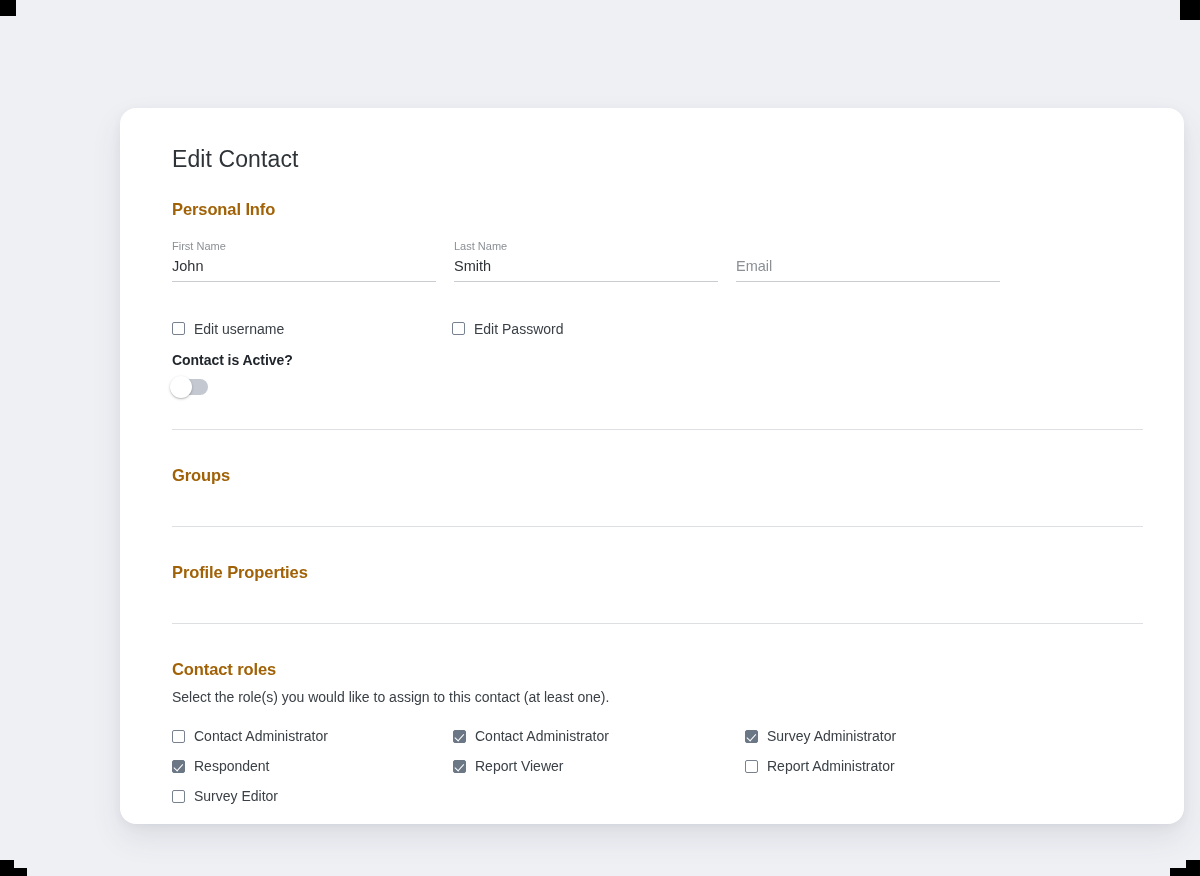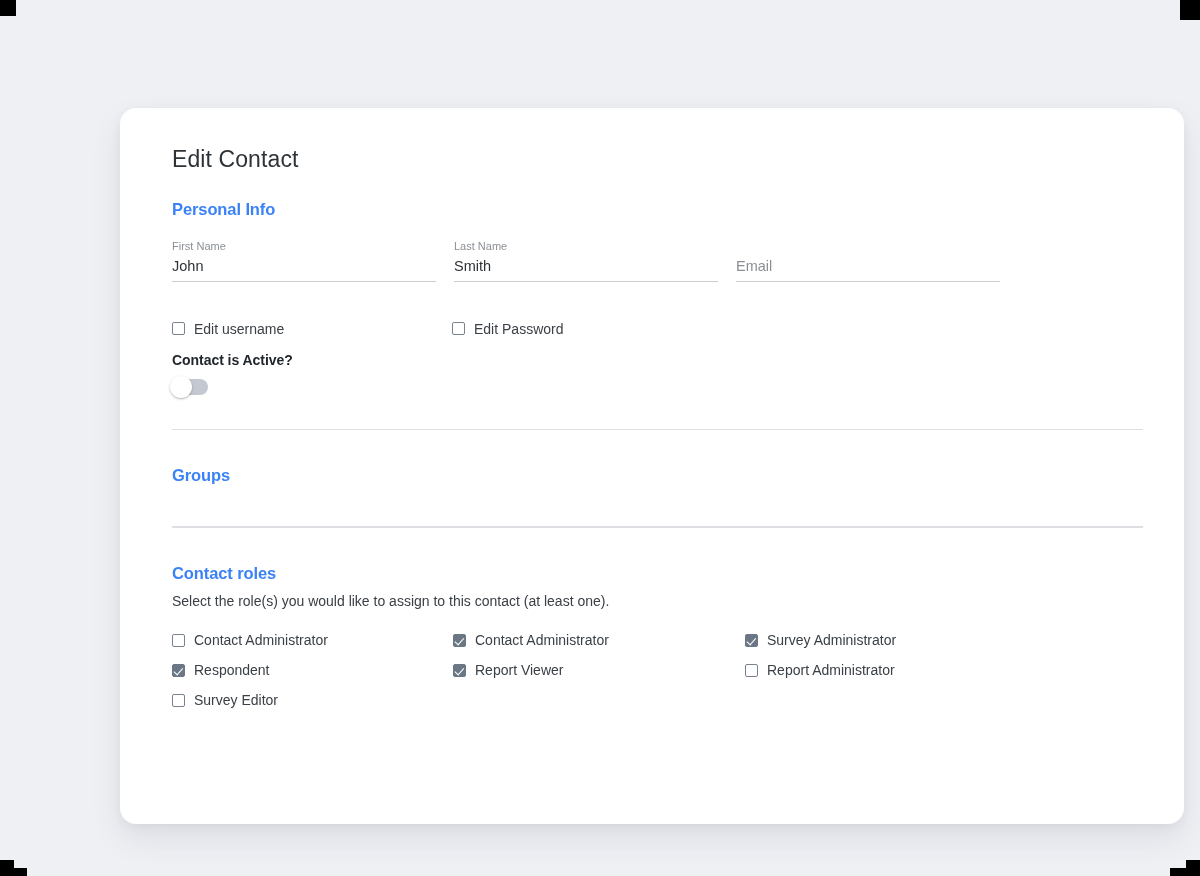--- a/index.html
+++ b/index.html
@@ -49,21 +49,21 @@
     font-weight: 400;
     color: #2e3338;
     letter-spacing: 0.1px;
     margin: 0 0 26px 0;
     line-height: 1.2;
   }
 
   .section-title {
     font-size: 16.5px;
     font-weight: 700;
-    color: #3b82f6;
+    color: #a16207;
     margin: 0 0 9px 0;
     letter-spacing: -0.1px;
   }
 
   
   .fields-row {
     display: flex;
     gap: 18px;
     margin-top: 0;
   }
@@ -255,20 +255,23 @@
     </div>
 
     <div style="height:34px"></div>
     <div class="divider"></div>
 
     <div class="section-block empty">
       <h2 class="section-title">Groups</h2>
     </div>
     <div class="divider"></div>
 
+    <div class="section-block empty">
+      <h2 class="section-title">Profile Properties</h2>
+    </div>
     <div class="divider"></div>
 
     <div class="section-block">
       <h2 class="section-title">Contact roles</h2>
       <p class="roles-desc">Select the role(s) you would like to assign to this contact (at least one).</p>
 
       <div class="roles-grid">
         <div class="cb-row">
           <span class="cb"></span>
           <span class="cb-label">Contact Administrator</span>

